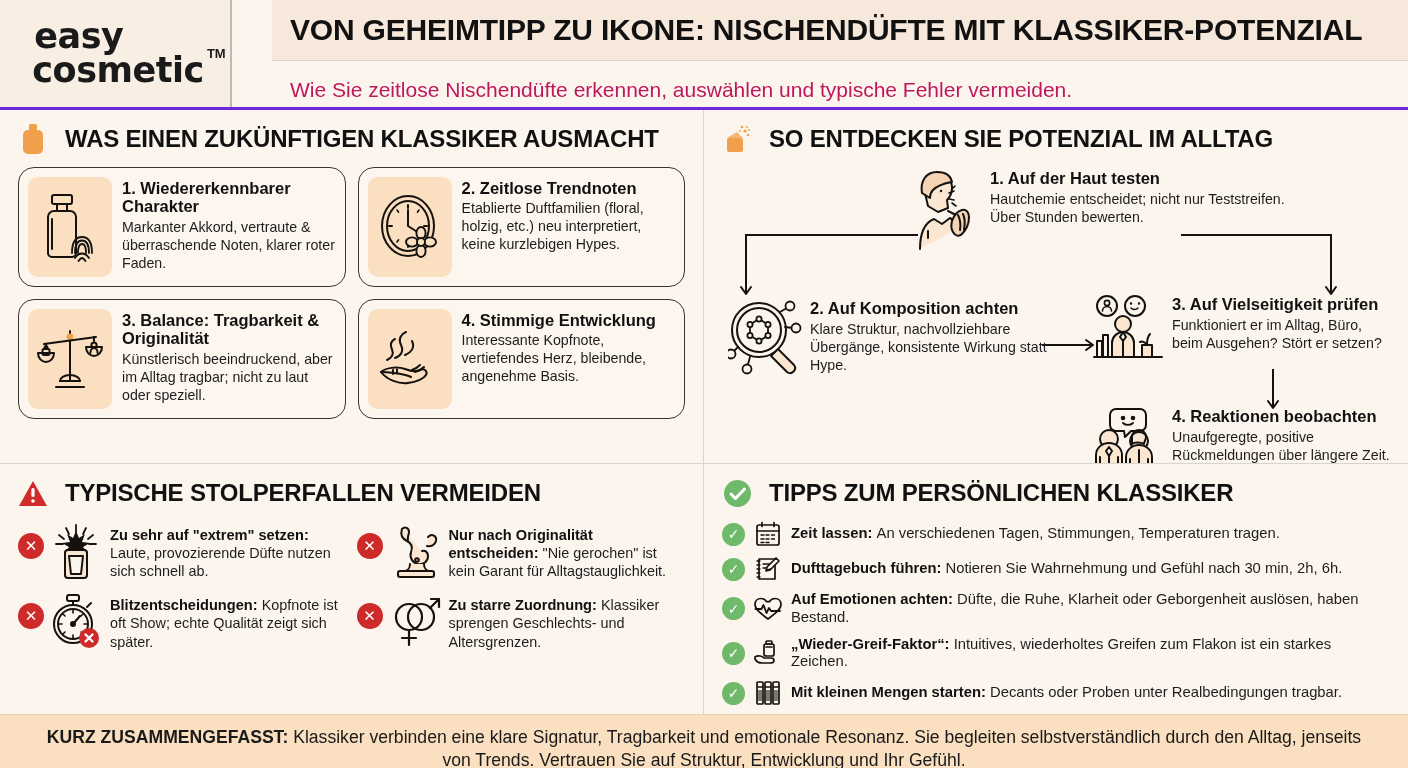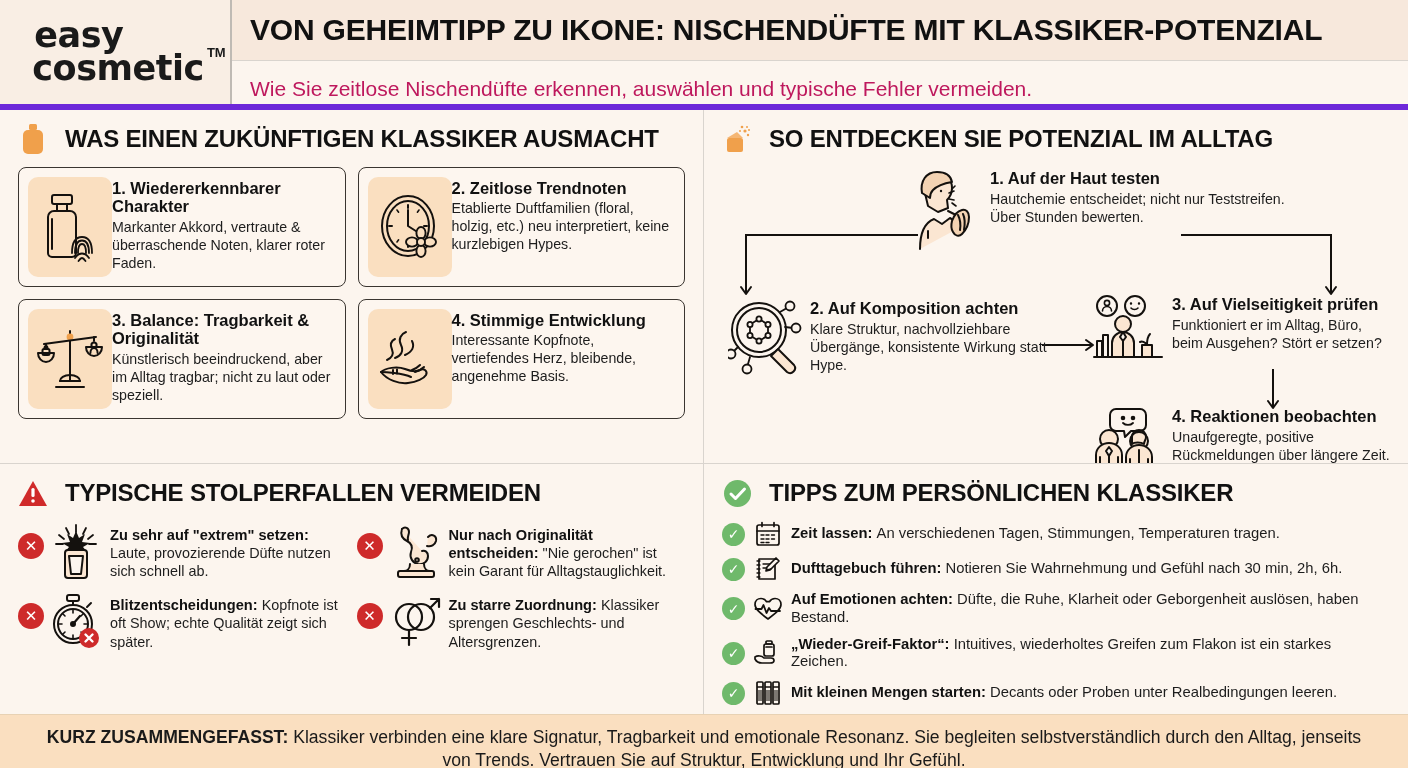--- a/index.html
+++ b/index.html
@@ -14,21 +14,22 @@
     display: flex; flex-direction: column;
     background: #FCF5EE;
     position: relative;
   }
 
   
   .header {
     height: 110px;
     display: flex;
     flex: 0 0 110px;
-    border-bottom: 6px solid #6d28d9;
+    border-bottom: 3px solid #6d28d9;
+    gap: 40px;
   }
   .logo-cell {
     width: 232px; flex: 0 0 232px;
     background: #F9EEE4;
     border-right: 2px solid #BFBAB4;
     display: flex; align-items: center; justify-content: center;
     padding-left: 6px;
   }
   .logo { position: relative; text-align: left; line-height: 0.95; }
   .logo .l1 {
@@ -78,23 +79,23 @@
   }
   .sec-head h2 {
     font-size: 24px; font-weight: 800; color: #111;
     letter-spacing: -0.2px; white-space: nowrap;
   }
   .sec-ico { width: 30px; height: 30px; flex: 0 0 30px; display:flex; align-items:center; justify-content:center;}
 
   
   .cards { display: grid; grid-template-columns: 1fr 1fr; gap: 12px; }
   .card {
-    border: 1.5px solid #3a3530; border-radius: 8px;
+    border: 1.5px solid #3a3530; border-radius: 16px;
     background: #FDF6EF;
-    display: flex; padding: 9px;
+    display: flex; gap: 10px; padding: 9px;
     min-height: 120px;
   }
   .card-ico {
     width: 84px; height: 100px; flex: 0 0 84px;
     background: #FADFC0; border-radius: 10px;
     display: flex; align-items: center; justify-content: center;
   }
   .card-txt { flex: 1; padding-top: 2px; }
   .card-txt h3 { font-size: 16.5px; font-weight: 800; color: #111; line-height: 1.12; margin-bottom: 3px; }
   .card-txt p { font-size: 14.2px; color: #1d1d1d; line-height: 1.26; }
@@ -610,21 +611,21 @@
             <svg width="26" height="26" viewBox="0 0 26 26" fill="none" stroke="#14110e" stroke-width="1.7" stroke-linejoin="round">
               <rect x="2" y="2" width="6" height="22" rx="1"></rect>
               <rect x="10" y="2" width="6" height="22" rx="1"></rect>
               <rect x="18" y="2" width="6" height="22" rx="1"></rect>
               <path d="M2 7h6M10 7h6M18 7h6" stroke-width="1.4"></path>
               <path d="M4 10v11M6 10v11M12 10v11M14 10v11M20 10v11M22 10v11" stroke-width="1.1"></path>
             </svg>
           </span>
           <span class="tip-txt">
             <b>Mit kleinen Mengen starten: </b>
-            <span>Decants oder Proben unter Realbedingungen leeren.</span>
+            <span>Decants oder Proben unter Realbedingungen tragbar.</span>
           </span>
         </div>
 
       </div>
     </div>
 
   </div>
 
   <div class="footer">
     <p>

